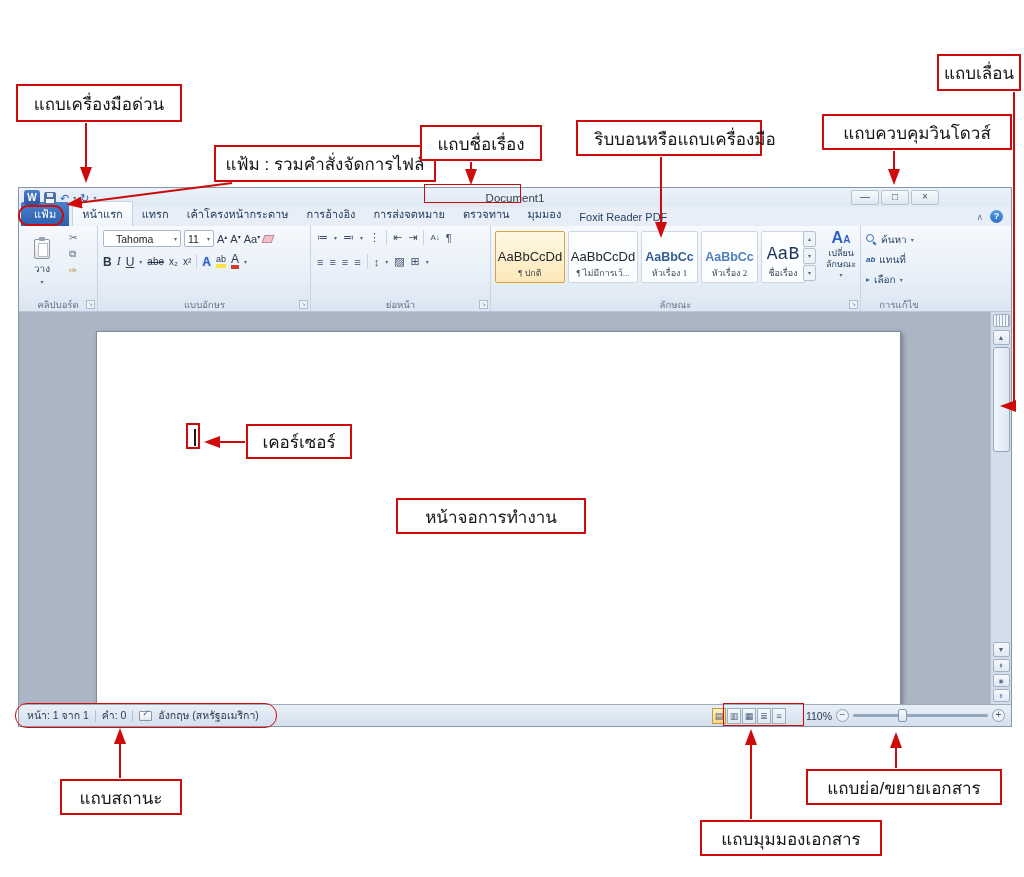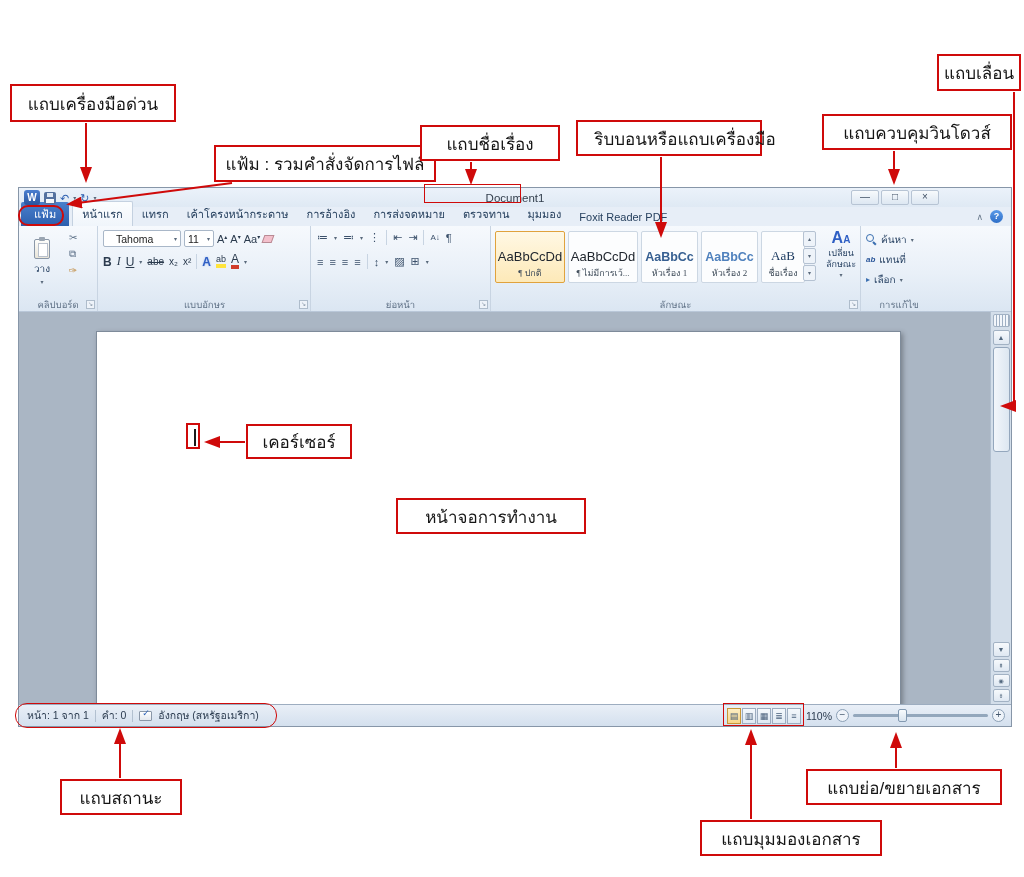--- a/index.html
+++ b/index.html
@@ -94,21 +94,21 @@
   
   .gallery { position:absolute; left:4px; top:5px; display:flex; gap:3px; }
   .style-card { height:52px; border:1px solid #ccd7e3; background:#fcfdfe; border-radius:2px;
                 display:flex; flex-direction:column; align-items:center; justify-content:flex-end;
                 padding:3px 3px 2px; }
   .style-card.sel { border-color:#e0a23c; background:linear-gradient(#fff8e4,#fde9b8); }
   .sc-name { font-size:9px; color:#3d4a58; margin-top:2px; white-space:nowrap;font-family:Liberation Serif, serif; }
   .pv { font-size:13px; color:#20262e; white-space:nowrap; }
   .pv-h1 { font-size:12.5px; font-weight:bold; color:#365f91; }
   .pv-h2 { font-size:12.5px; font-weight:bold; color:#4f81bd; }
-  .pv-title { font-size:13px; color:#17365d; font-family:Liberation Serif, serif; }
+  .pv-title { font-size:18px; color:#17365d; font-family:Liberation Mono, monospace; }
   .gal-scroll { position:absolute; left:312px; top:5px; width:13px; display:flex; flex-direction:column; gap:1px; }
   .gs-btn { height:16px; border:1px solid #b5c2d2; background:#eef3f9; font-size:6px; text-align:center;
             line-height:14px; color:#5a6a7c; border-radius:2px; }
   .chg { position:absolute; left:331px; top:4px; width:38px; display:flex; flex-direction:column;
          align-items:center; font-size:9px; color:#1f3a5c; line-height:11px; }
   .chg-aa { line-height:16px; }
   .aa1 { font-size:16px; font-weight:bold; color:#2f5fc4; } .aa2 { font-size:10px; font-weight:bold; color:#2f5fc4; }
 
   
   .ed { position:absolute; left:5px; display:flex; align-items:center; gap:4px; font-size:10px; color:#1f3a5c; height:15px;justify-content:center; }
@@ -145,21 +145,21 @@
   .sb-left { display:flex; align-items:center; gap:6px; padding-left:8px; }
   .sbsep { width:1px; height:12px; background:#b2c0d0; }
   .ic-book { width:13px; height:10px; border:1px solid #8a97a8; background:linear-gradient(#fff,#e4e8ee);
              position:relative; border-radius:1px; }
   .ic-book .chk { position:absolute; left:2px; top:-4px; font-size:9px; color:#2d62b8; line-height:10px; }
   .sb-right { margin-left:auto; display:flex; align-items:center; gap:4px; padding-right:6px; }
   .views { display:flex; gap:1px; }
   .vbtn { width:14px; height:16px; border:1px solid #9dadc0; background:linear-gradient(#f4f8fc,#dfe9f3);
           font-size:9px; text-align:center; line-height:14px; color:#4a617c; }
   .vbtn.sel { background:linear-gradient(#fdeec3,#f7d78a); border-color:#c79738; }
-  .zoom-label { font-size:10.5px; margin-left:1px; }
+  .zoom-label { font-size:10.5px; margin-left:16px; }
   .zbtn { width:13px; height:13px; border-radius:50%; border:1px solid #8ba0b6; background:#eef3f9;
           font-size:10px; line-height:10px; text-align:center; color:#44586e; }
   .ztrack { width:135px; height:3px; background:#93a7bc; border-radius:2px; position:relative; }
   .zthumb { position:absolute; left:33%; top:-5px; width:9px; height:13px; border:1px solid #8299b1;
             border-radius:2px; background:linear-gradient(#f8fbfd,#d9e4ef); }
 </style>
 </head>
 <body>
 
 <div id="canvas">
@@ -408,23 +408,23 @@
     <line x1="661" y1="157" x2="661" y2="234" stroke="#cf0a0a" stroke-width="2" marker-end="url(#ah)"></line>
     <line x1="894" y1="151" x2="894" y2="181" stroke="#cf0a0a" stroke-width="2" marker-end="url(#ah)"></line>
     <line x1="1014" y1="92" x2="1014" y2="406" stroke="#cf0a0a" stroke-width="2"></line>
     <line x1="1014" y1="406" x2="1004" y2="406" stroke="#cf0a0a" stroke-width="2" marker-end="url(#ah)"></line>
     <line x1="245" y1="442" x2="208" y2="442" stroke="#cf0a0a" stroke-width="2" marker-end="url(#ah)"></line>
     <line x1="120" y1="778" x2="120" y2="732" stroke="#cf0a0a" stroke-width="2" marker-end="url(#ah)"></line>
     <line x1="751" y1="819" x2="751" y2="733" stroke="#cf0a0a" stroke-width="2" marker-end="url(#ah)"></line>
     <line x1="896" y1="768" x2="896" y2="736" stroke="#cf0a0a" stroke-width="2" marker-end="url(#ah)"></line>
   </svg>
 
-  <div class="ann" style="left:10px;top:84px;width:166px;height:38px;">แถบเครื่องมือด่วน</div>
+  <div class="ann" style="left:16px;top:84px;width:166px;height:38px;">แถบเครื่องมือด่วน</div>
   <div class="ann" style="left:170px;top:145px;width:222px;height:37px;margin-left:44px;">แฟ้ม : รวมคำสั่งจัดการไฟล์</div>
-  <div class="ann" style="left:420px;top:125px;width:140px;height:36px;">แถบชื่อเรื่อง</div>
+  <div class="ann" style="left:420px;top:125px;width:122px;height:36px;">แถบชื่อเรื่อง</div>
   <div class="ann" style="left:576px;top:120px;width:186px;height:36px;padding-left:32px;">ริบบอนหรือแถบเครื่องมือ</div>
   <div class="ann" style="left:822px;top:114px;width:190px;height:36px;">แถบควบคุมวินโดวส์</div>
   <div class="ann" style="left:937px;top:54px;width:84px;height:37px;">แถบเลื่อน</div>
   <div class="ann" style="left:246px;top:424px;width:106px;height:35px;">เคอร์เซอร์</div>
   <div class="ann" style="left:396px;top:498px;width:190px;height:36px;">หน้าจอการทำงาน</div>
   <div class="ann" style="left:60px;top:779px;width:122px;height:36px;">แถบสถานะ</div>
   <div class="ann" style="left:700px;top:820px;width:182px;height:36px;">แถบมุมมองเอกสาร</div>
   <div class="ann" style="left:806px;top:769px;width:196px;height:36px;">แถบย่อ/ขยายเอกสาร</div>
 
 </div>

